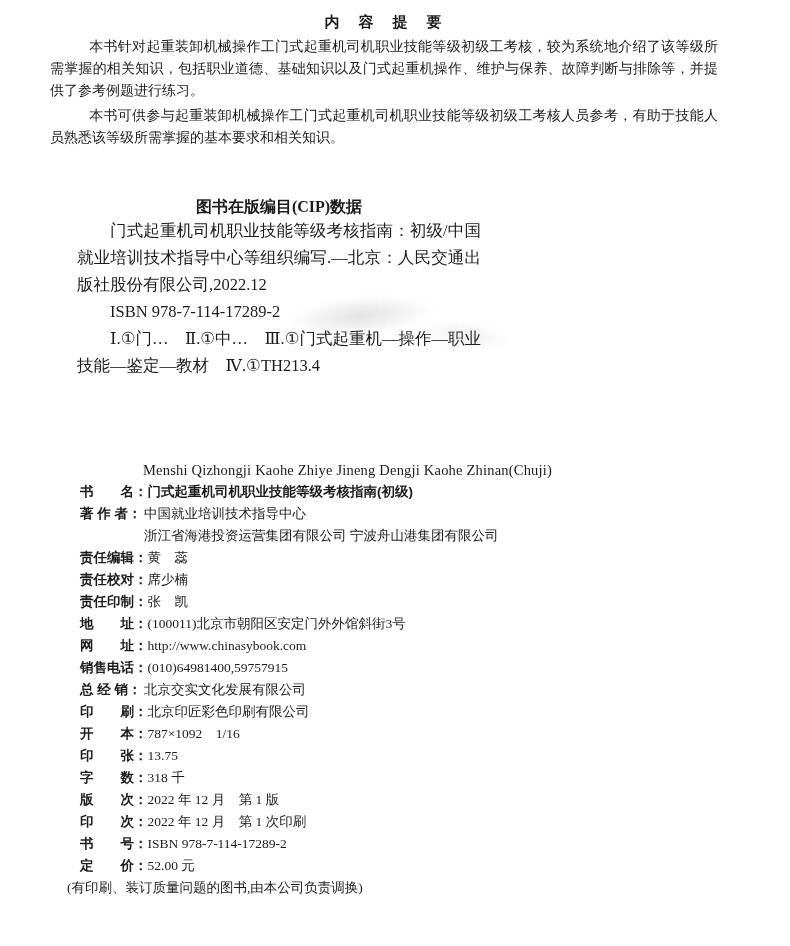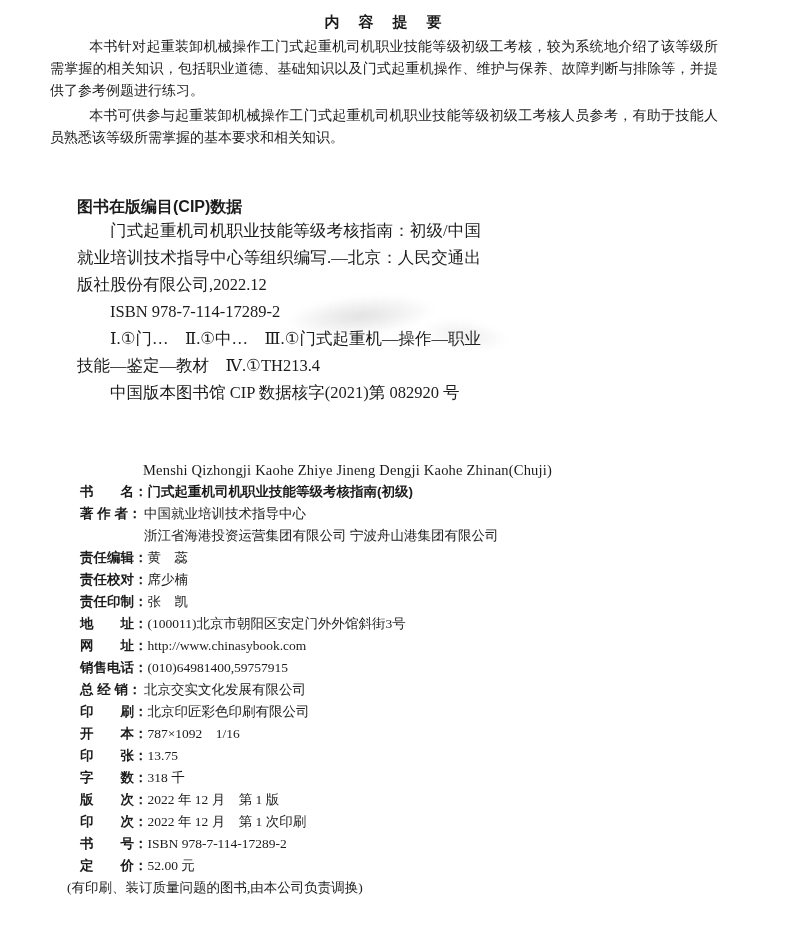--- a/index.html
+++ b/index.html
@@ -42,24 +42,25 @@
   .cip {
     position: absolute;
     top: 197px;
     left: 77px;
     width: 404px;
     font-size: 16.5px;
     line-height: 27px;
   }
   .cip-heading {
     margin: 0 0 0 32px;
-    font-family: Liberation Sans, sans-serif;
+    font-family: Liberation Serif, serif;
     font-weight: bold;
     font-size: 16px;
     line-height: 20px;
+    text-align: center;
   }
   .cip p { margin: 0; }
   .cip-record  { margin-top: 13px; text-indent: 2em; text-align: justify; }
   .cip-isbn    { text-indent: 2em; }
   .cip-class   { margin-top: 3px; text-indent: 2em; text-align: justify; }
   .cip-registry{ margin-top: 2px; text-indent: 2em; white-space: nowrap; }
 
   
   .smudge {
     position: absolute;
@@ -118,21 +119,20 @@
       <p>本书针对起重装卸机械操作工门式起重机司机职业技能等级初级工考核，较为系统地介绍了该等级所需掌握的相关知识，包括职业道德、基础知识以及门式起重机操作、维护与保养、故障判断与排除等，并提供了参考例题进行练习。</p>
       <p>本书可供参与起重装卸机械操作工门式起重机司机职业技能等级初级工考核人员参考，有助于技能人员熟悉该等级所需掌握的基本要求和相关知识。</p>
     </div>
   </div>
 
   <div class="cip">
     <p class="cip-heading">图书在版编目(CIP)数据</p>
     <p class="cip-record">门式起重机司机职业技能等级考核指南：初级/中国就业培训技术指导中心等组织编写.—北京：人民交通出版社股份有限公司,2022.12</p>
     <p class="cip-isbn">ISBN 978-7-114-17289-2</p>
     <p class="cip-class">Ⅰ.①门…　Ⅱ.①中…　Ⅲ.①门式起重机—操作—职业技能—鉴定—教材　Ⅳ.①TH213.4</p>
-    <p class="cip-registry">中国版本图书馆 CIP 数据核字(2021)第 082920 号</p>
   </div>
 
   <div class="smudge smudge-a"></div>
   <div class="smudge smudge-b"></div>
 
   <div class="colophon">
     <p class="pinyin">Menshi Qizhongji Kaohe Zhiye Jineng Dengji Kaohe Zhinan(Chuji)</p>
     <div>
   <div class="colophon-row">
     <span class="row-label">书　　名：</span>

